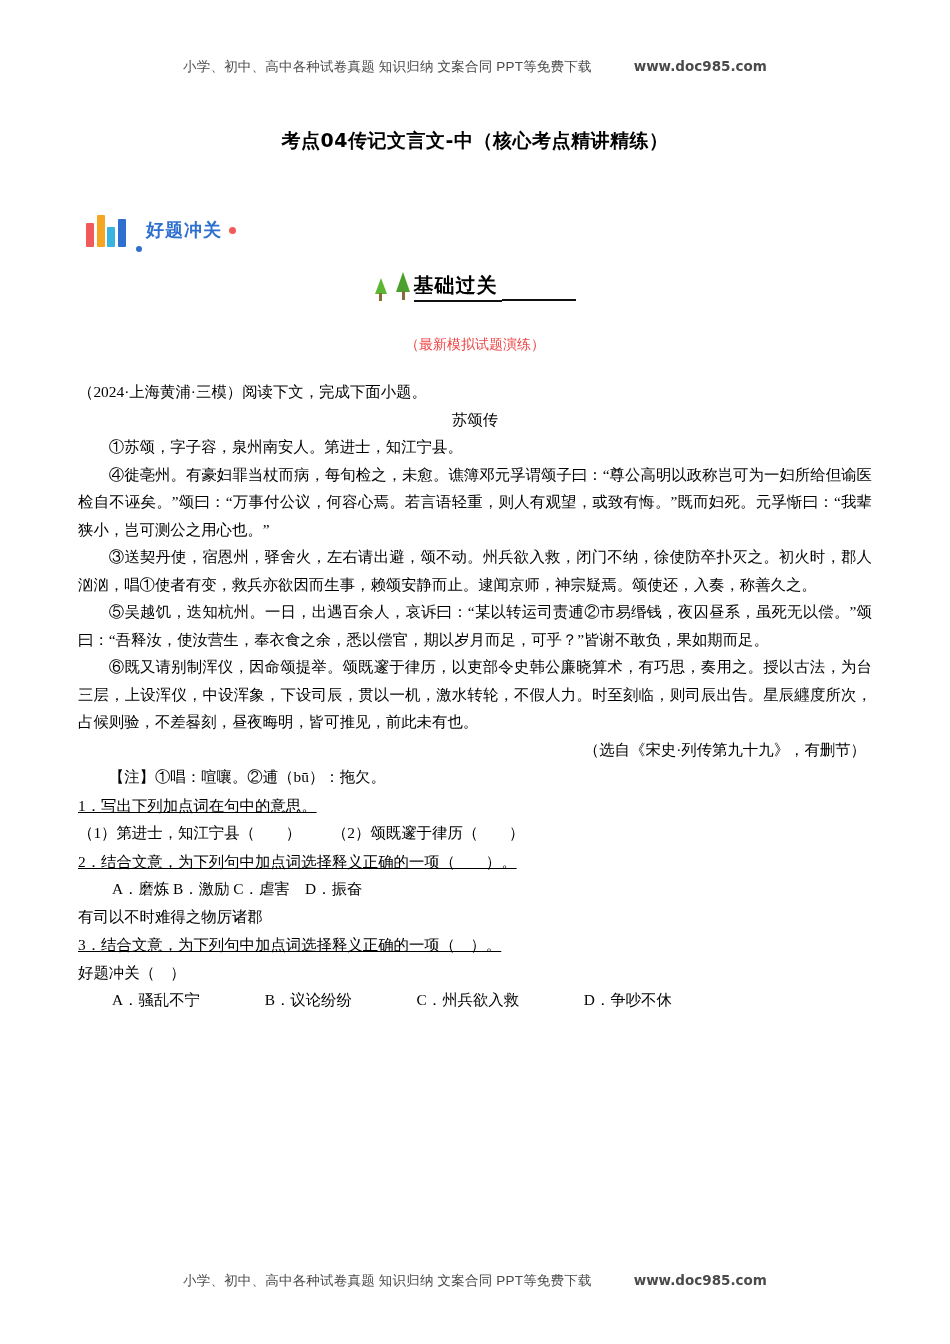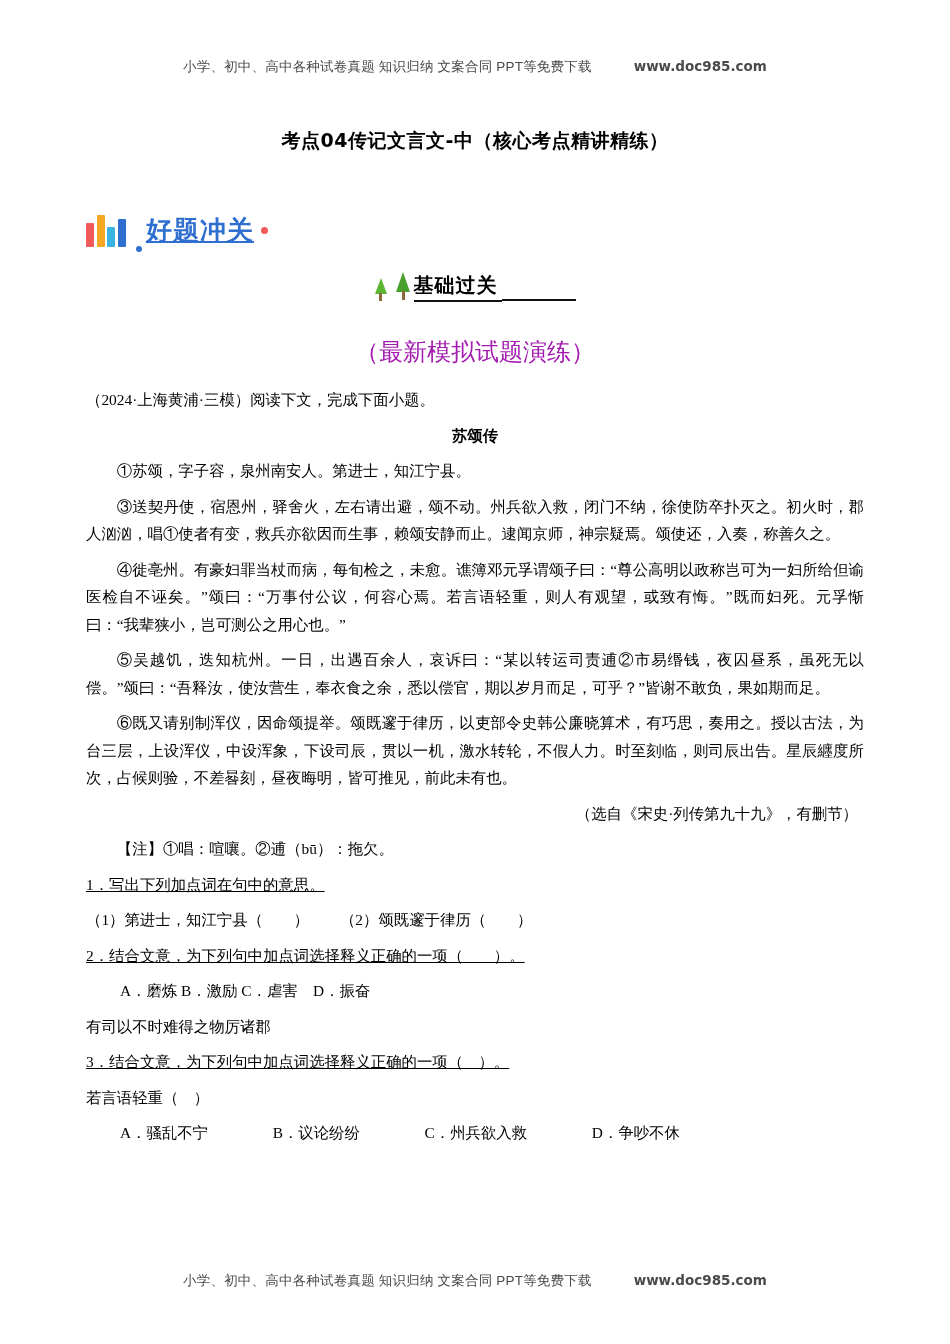--- a/index.html
+++ b/index.html
@@ -84,24 +84,23 @@
   .bk4 { height: 28px; background: #2f6fd0; }
   .logo-dot {
     width: 6px; height: 6px; border-radius: 50%;
     background: #2f6fd0;
     margin: 0 4px 2px 2px;
     align-self: flex-end;
   }
   .logo-text {
     font-family: "DejaVu Sans", sans-serif;
     font-weight: bold;
-    font-size: 26px;
+    font-size: 18px;
     color: #2f6fd0;
     letter-spacing: 1px;
-    text-decoration: underline;
   }
   .logo-tail-dot {
     width: 7px; height: 7px; border-radius: 50%;
     background: #f05a5a;
     margin-left: 7px;
     align-self: center;
   }
 
   
   .section-banner {
@@ -156,40 +155,40 @@
   }
 
   
   .subtitle {
     position: absolute;
     left: 0;
     top: 336px;
     width: 950px;
     text-align: center;
     font-family: "DejaVu Sans", sans-serif;
-    font-size: 24px;
-    color: #a21caf;
+    font-size: 14px;
+    color: #ef4444;
     font-weight: normal;
   }
 
   
   .body-area {
     position: absolute;
     left: 78px;
     top: 378px;
     width: 794px;
     font-size: 15.4px;
     line-height: 27.5px;
     font-family: "Liberation Serif", serif;
     text-align: justify;
   }
-  .p { margin: 8px; }
+  .p { margin: 0; }
   .indent2 { text-indent: 2em; }
   .center { text-align: center; }
-  .bold { font-weight: bold; }
+  .bold { font-weight: normal; }
   .q-line { margin-top: 1px; text-decoration: underline; }
   .opts { padding-left: 2.2em; }
   .src-line { text-align: right; padding-right: 6px; }
 </style>
 </head>
 <body>
 
 <div class="page">
 
   <div class="watermark wm-top">
@@ -225,38 +224,38 @@
 
   <div class="subtitle">（最新模拟试题演练）</div>
 
   <div class="body-area">
 
     <p class="p">（2024·上海黄浦·三模）阅读下文，完成下面小题。</p>
 
     <p class="p center bold">苏颂传</p>
 
     <p class="p indent2">①苏颂，字子容，泉州南安人。第进士，知江宁县。</p>
+    <p class="p indent2">④徙亳州。有豪妇罪当杖而病，每旬检之，未愈。谯簿邓元孚谓颂子曰：“尊公高明以政称岂可为一妇所给但谕医检自不诬矣。”颂曰：“万事付公议，何容心焉。若言语轻重，则人有观望，或致有悔。”既而妇死。元孚惭曰：“我辈狭小，岂可测公之用心也。”</p>
     <p class="p indent2">③送契丹使，宿恩州，驿舍火，左右请出避，颂不动。州兵欲入救，闭门不纳，徐使防卒扑灭之。初火时，郡人汹汹，唱①使者有变，救兵亦欲因而生事，赖颂安静而止。逮闻京师，神宗疑焉。颂使还，入奏，称善久之。</p>
-    <p class="p indent2">④徙亳州。有豪妇罪当杖而病，每旬检之，未愈。谯簿邓元孚谓颂子曰：“尊公高明以政称岂可为一妇所给但谕医检自不诬矣。”颂曰：“万事付公议，何容心焉。若言语轻重，则人有观望，或致有悔。”既而妇死。元孚惭曰：“我辈狭小，岂可测公之用心也。”</p>
     <p class="p indent2">⑤吴越饥，迭知杭州。一日，出遇百余人，哀诉曰：“某以转运司责逋②市易缗钱，夜囚昼系，虽死无以偿。”颂曰：“吾释汝，使汝营生，奉衣食之余，悉以偿官，期以岁月而足，可乎？”皆谢不敢负，果如期而足。</p>
     <p class="p indent2">⑥既又请别制浑仪，因命颂提举。颂既邃于律历，以吏部令史韩公廉晓算术，有巧思，奏用之。授以古法，为台三层，上设浑仪，中设浑象，下设司辰，贯以一机，激水转轮，不假人力。时至刻临，则司辰出告。星辰纒度所次，占候则验，不差晷刻，昼夜晦明，皆可推见，前此未有也。</p>
 
     <p class="p src-line">（选自《宋史·列传第九十九》，有删节）</p>
 
     <p class="p indent2">【注】①唱：喧嚷。②逋（bū）：拖欠。</p>
 
     <p class="p q-line"><span>1．</span><span>写出下列加点词在句中的意思。</span></p>
     <p class="p">（1）第进士，知江宁县（　　）　　（2）颂既邃于律历（　　）</p>
 
     <p class="p q-line"><span>2．</span><span>结合文意，为下列句中加点词选择释义正确的一项（　　）。</span></p>
     <p class="p opts">A．磨炼 B．激励 C．虐害　D．振奋</p>
     <p class="p">有司以不时难得之物厉诸郡</p>
 
     <p class="p q-line"><span>3．</span><span>结合文意，为下列句中加点词选择释义正确的一项（　）。</span></p>
-    <p class="p">若言语轻重（　）</p>
+    <p class="p">好题冲关（　）</p>
     <p class="p opts">
       <span>A．骚乱不宁</span><span style="display:inline-block;width:4.2em"></span><span>B．议论纷纷</span><span style="display:inline-block;width:4.2em"></span><span>C．州兵欲入救</span><span style="display:inline-block;width:4.2em"></span><span>D．争吵不休</span>
     </p>
 
   </div>
 
   <div class="watermark wm-bottom">
     <span class="wm-left">小学、初中、高中各种试卷真题 知识归纳 文案合同 PPT等免费下载</span><span class="wm-right">www.doc985.com</span>
   </div>
 

